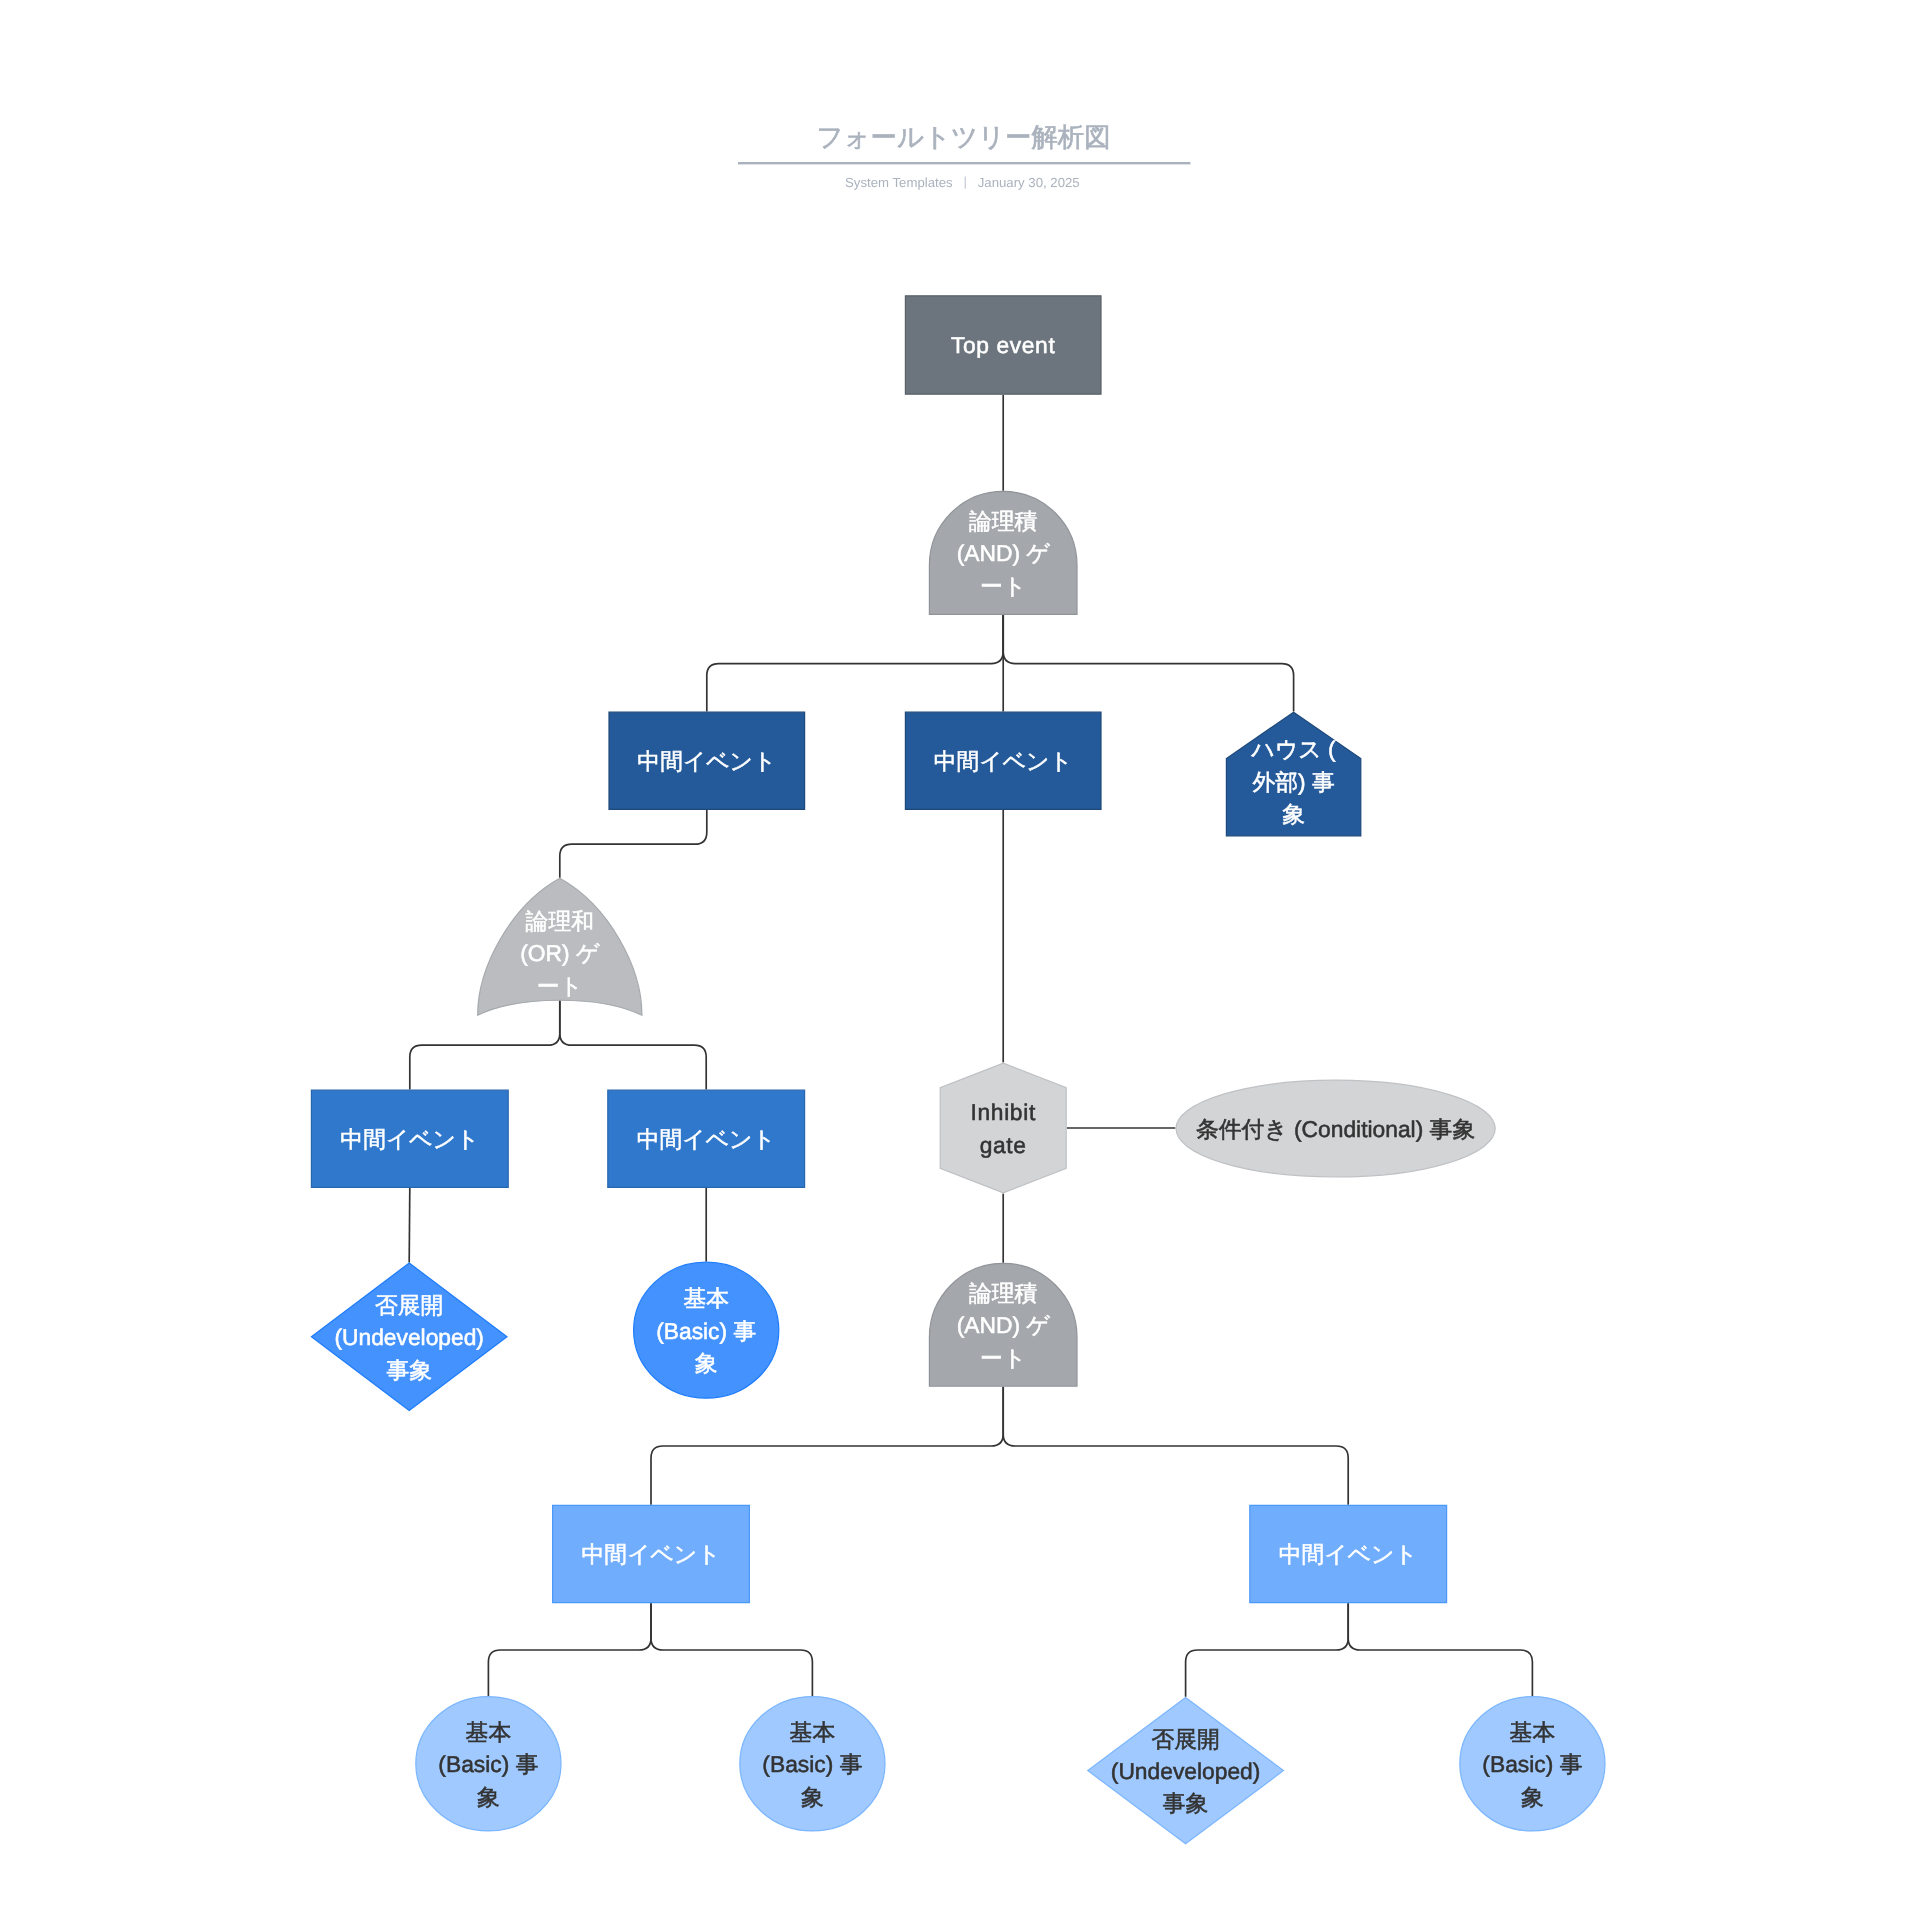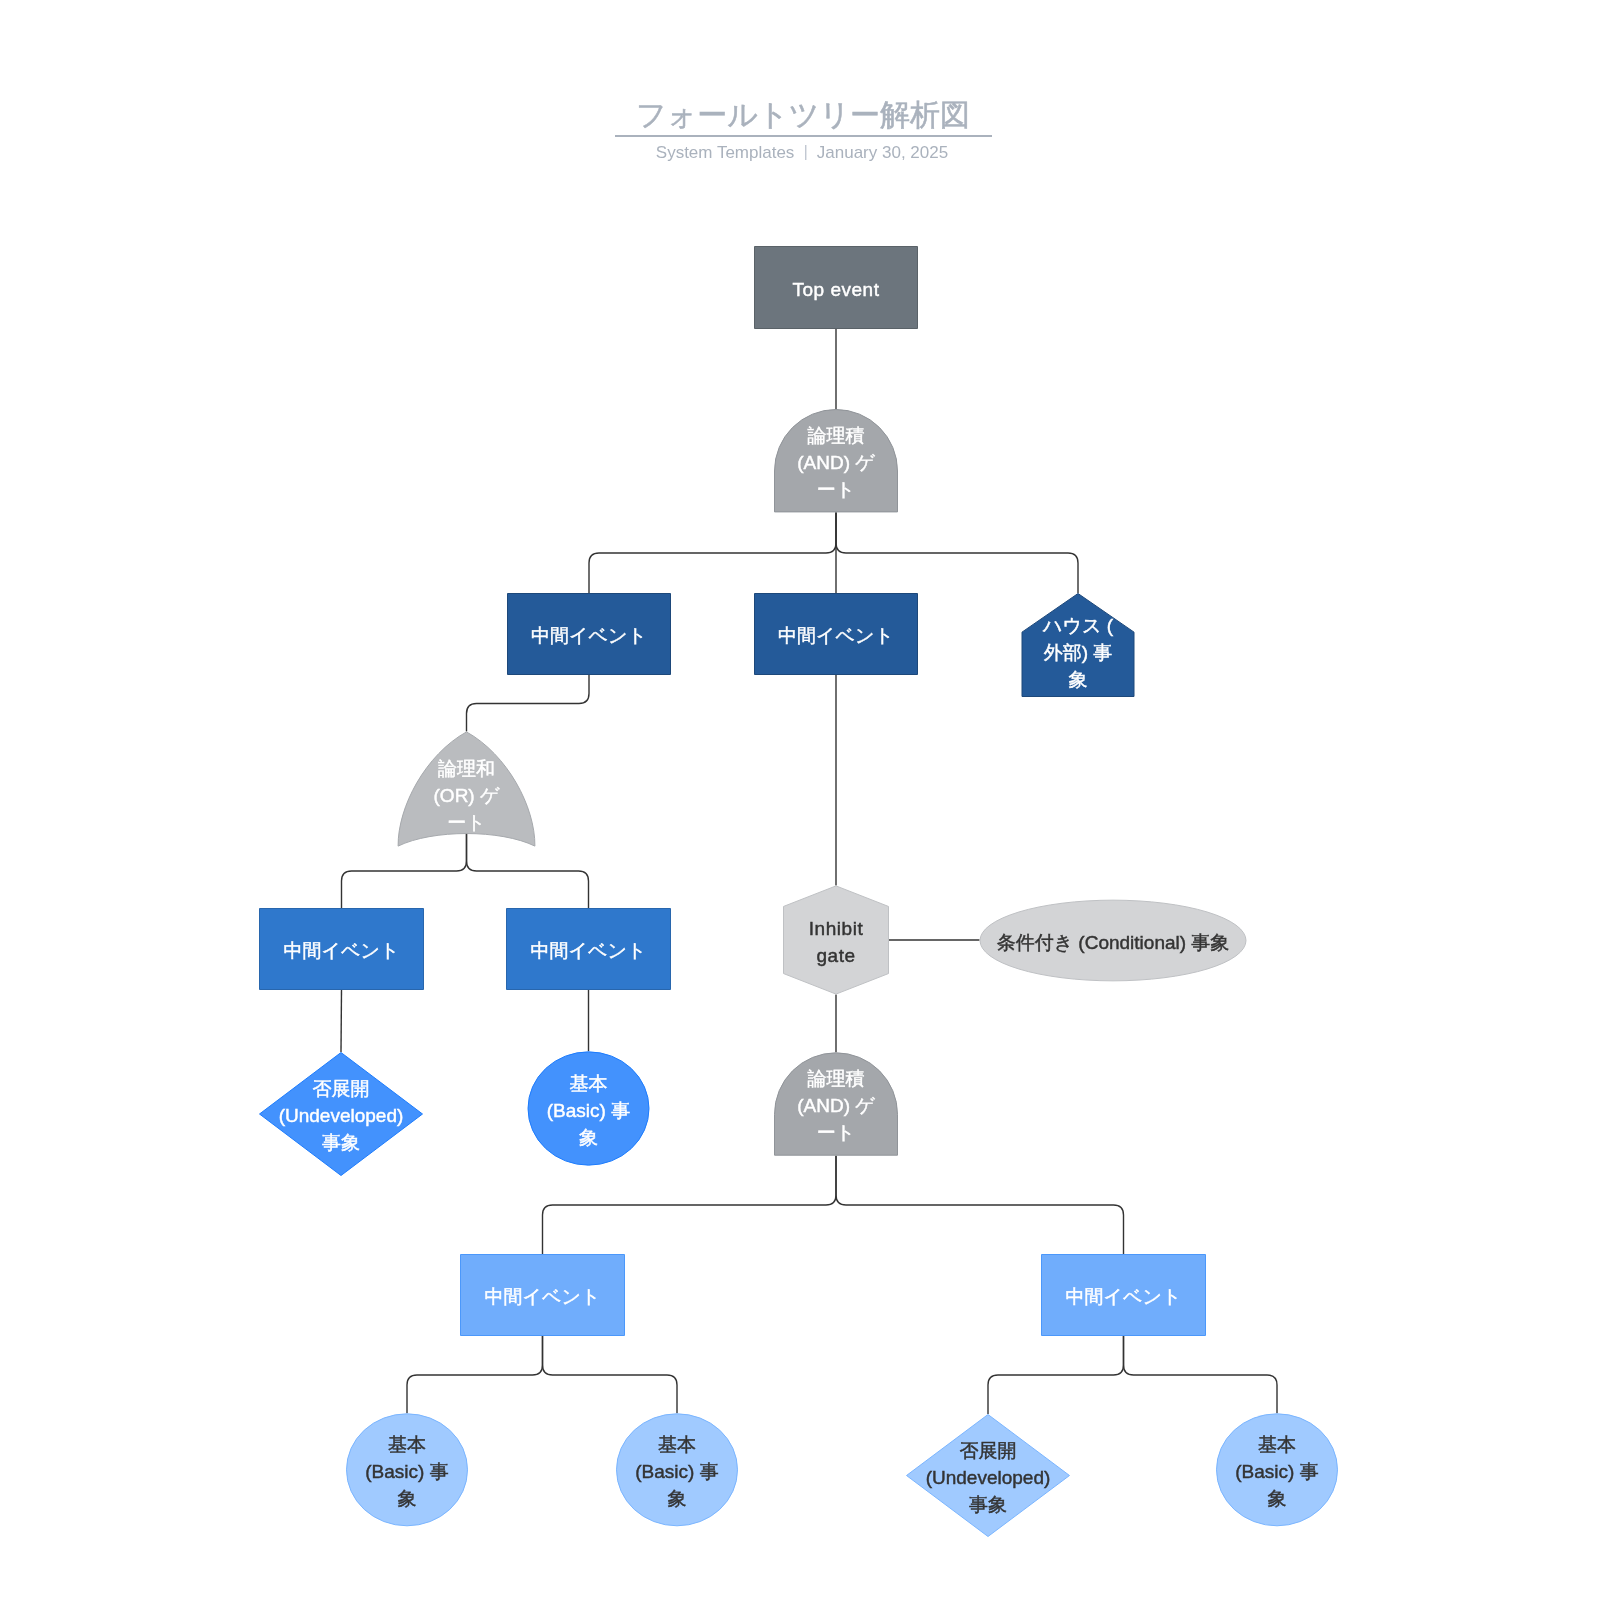--- a/index.html
+++ b/index.html
@@ -1,26 +1,26 @@
 <!DOCTYPE html>
 <html><head>
 <meta charset="utf-8">
 <style>
   html,body{margin:0;padding:0;background:#ffffff;}
   body{width:1600px;height:1600px;overflow:hidden;
        font-family:"Liberation Sans",sans-serif;
        -webkit-font-smoothing:antialiased;}
   #page{position:relative;width:1600px;height:1600px;background:#fff;}
   #header{position:absolute;left:0;top:99px;width:1600px;text-align:center;}
-  #hdr-title{font-size:30px;line-height:32px;color:#aab2bd;white-space:nowrap;
+  #hdr-title{font-size:22px;line-height:32px;color:#aab2bd;white-space:nowrap;
              -webkit-text-stroke:0.55px #aab2bd;
              padding-left:6px;}
   #hdr-rule{height:2px;width:377px;background:#aab2bd;margin:4px auto 0 auto;
             position:relative;left:3px;}
-  #hdr-sub{font-size:17px;line-height:22px;color:#aab2bd;white-space:nowrap;
+  #hdr-sub{font-size:11px;line-height:22px;color:#aab2bd;white-space:nowrap;
            margin-top:5px;padding-left:4px;}
   #hdr-sub span{display:inline-block;}
   #hdr-sub .sep{margin:0 9px;color:#c2c8d2;position:relative;top:-1px;}
   #tree{position:absolute;left:0;top:0;}
   .nlabel{text-anchor:middle;font-family:"Liberation Sans",sans-serif;
           -webkit-font-smoothing:antialiased;}
   #tree text{-webkit-font-smoothing:antialiased;}
 </style>
 </head>
 <body>

